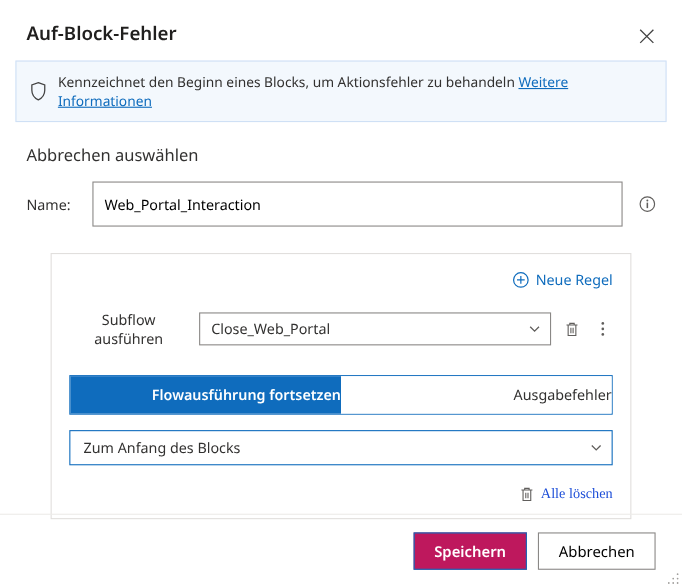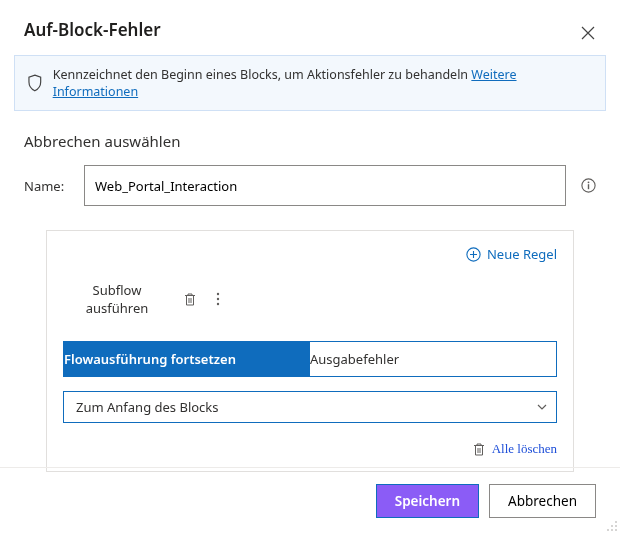--- a/index.html
+++ b/index.html
@@ -130,21 +130,21 @@
     justify-content: center;
     cursor: pointer;
   }
   .tab-row {
     display: flex;
     margin: 8px 16px 0 16px;
     border: 1px solid #0f6cbd;
   }
   .tab {
     flex: 1;
-    text-align: left;
+    text-align: right;
     padding: 8px 0;
     font-size: 13px;
     cursor: pointer;
   }
   .tab.active {
     background: #0f6cbd;
     color: #fff;
     font-weight: 600;
   }
   .tab.inactive {
@@ -186,21 +186,21 @@
   }
   .btn {
     padding: 7px 18px;
     font-size: 13.5px;
     font-family: inherit;
     border: 1px solid #8a8886;
     background: #fff;
     cursor: pointer;
   }
   .btn.primary {
-    background: #8b5cf6;
+    background: #be185d;
     border-color: #0f6cbd;
     color: #fff;
     font-weight: 600;
   }
   .resize-grip {
     position: absolute;
     bottom: 2px;
     right: 2px;
   }
   svg { display: block; }
@@ -248,20 +248,26 @@
       <svg width="15" height="15" viewBox="0 0 15 15">
           <circle cx="7.5" cy="7.5" r="6.6" fill="none" stroke="#0f6cbd" stroke-width="1.1"></circle>
           <path d="M7.5 4 V11 M4 7.5 H11" stroke="#0f6cbd" stroke-width="1.1"></path>
         </svg>
       <span>Neue Regel</span>
     </div>
   </div>
 
   <div class="subflow-row">
     <div class="subflow-label">Subflow ausführen</div>
+    <div class="select-wrap">
+      <span>Close_Web_Portal</span>
+      <svg width="12" height="12" viewBox="0 0 12 12">
+          <path d="M2 4 L6 8 L10 4" fill="none" stroke="#605e5c" stroke-width="1.2"></path>
+        </svg>
+    </div>
     <div class="icon-btn">
       <svg width="14" height="15" viewBox="0 0 14 15">
           <path d="M2 3.5 H12 M5 3.5 V2 H9 V3.5 M3.5 3.5 V13 H10.5 V3.5 M6 6 V11 M8 6 V11" fill="none" stroke="#605e5c" stroke-width="1"></path>
         </svg>
     </div>
     <div class="icon-btn">
       <svg width="4" height="14" viewBox="0 0 4 14">
           <circle cx="2" cy="2" r="1.2" fill="#605e5c"></circle>
           <circle cx="2" cy="7" r="1.2" fill="#605e5c"></circle>
           <circle cx="2" cy="12" r="1.2" fill="#605e5c"></circle>

